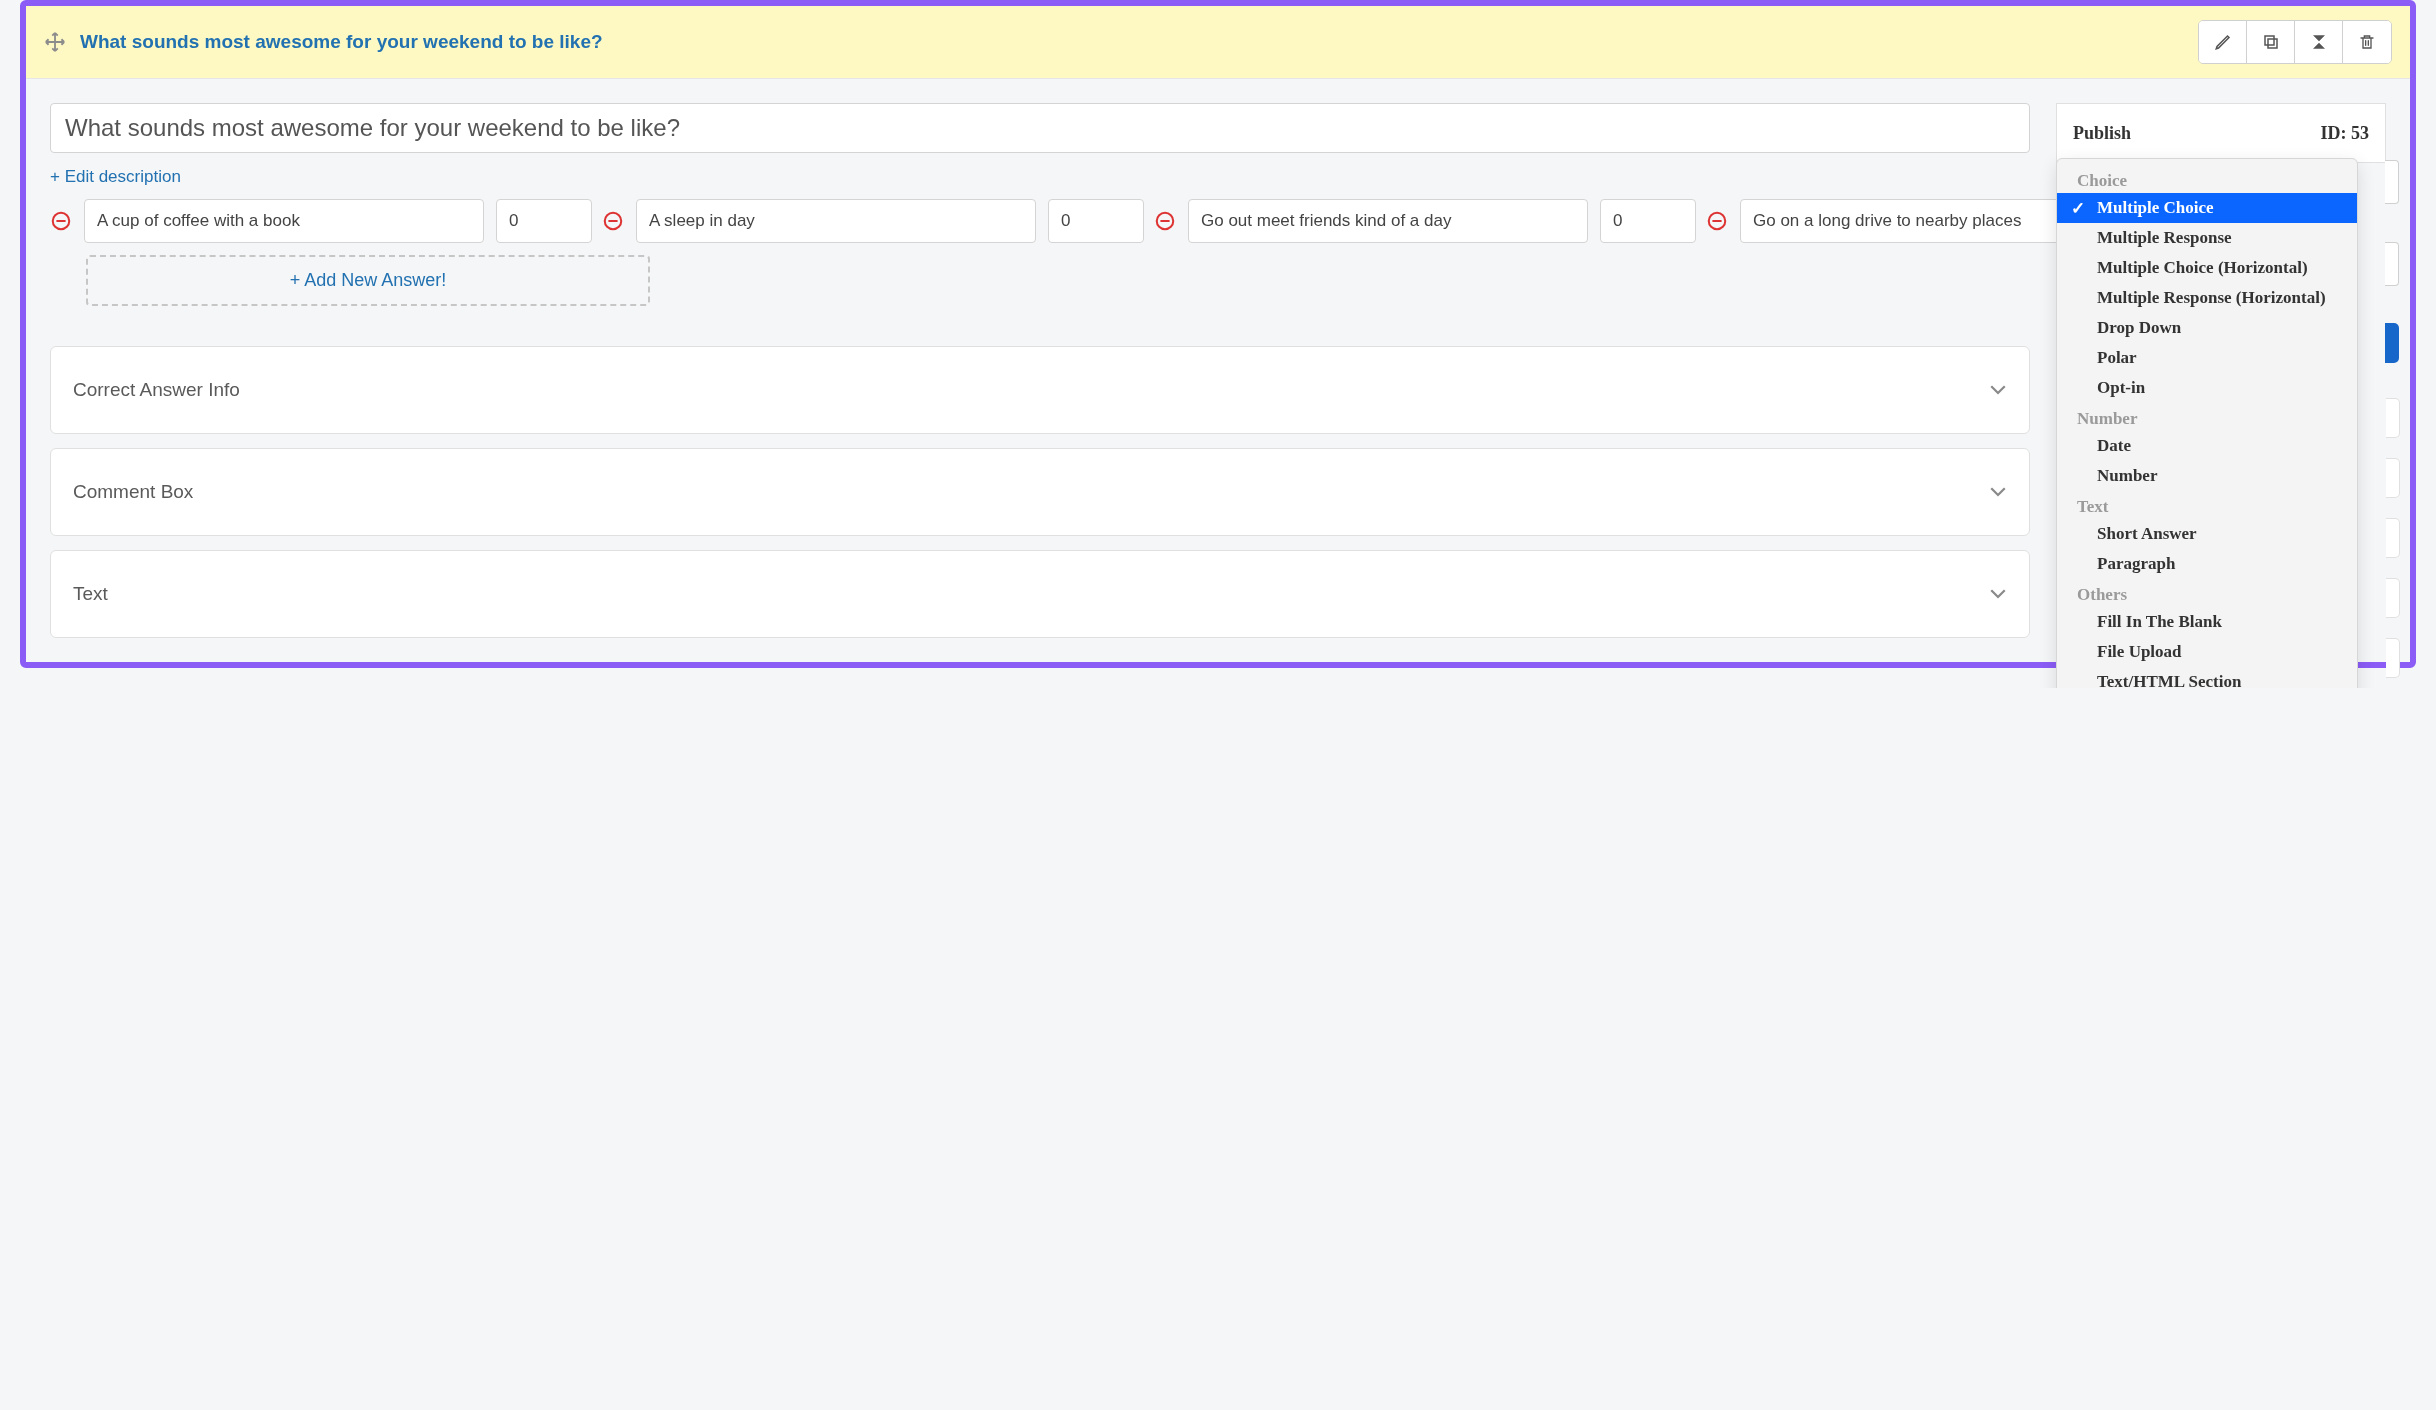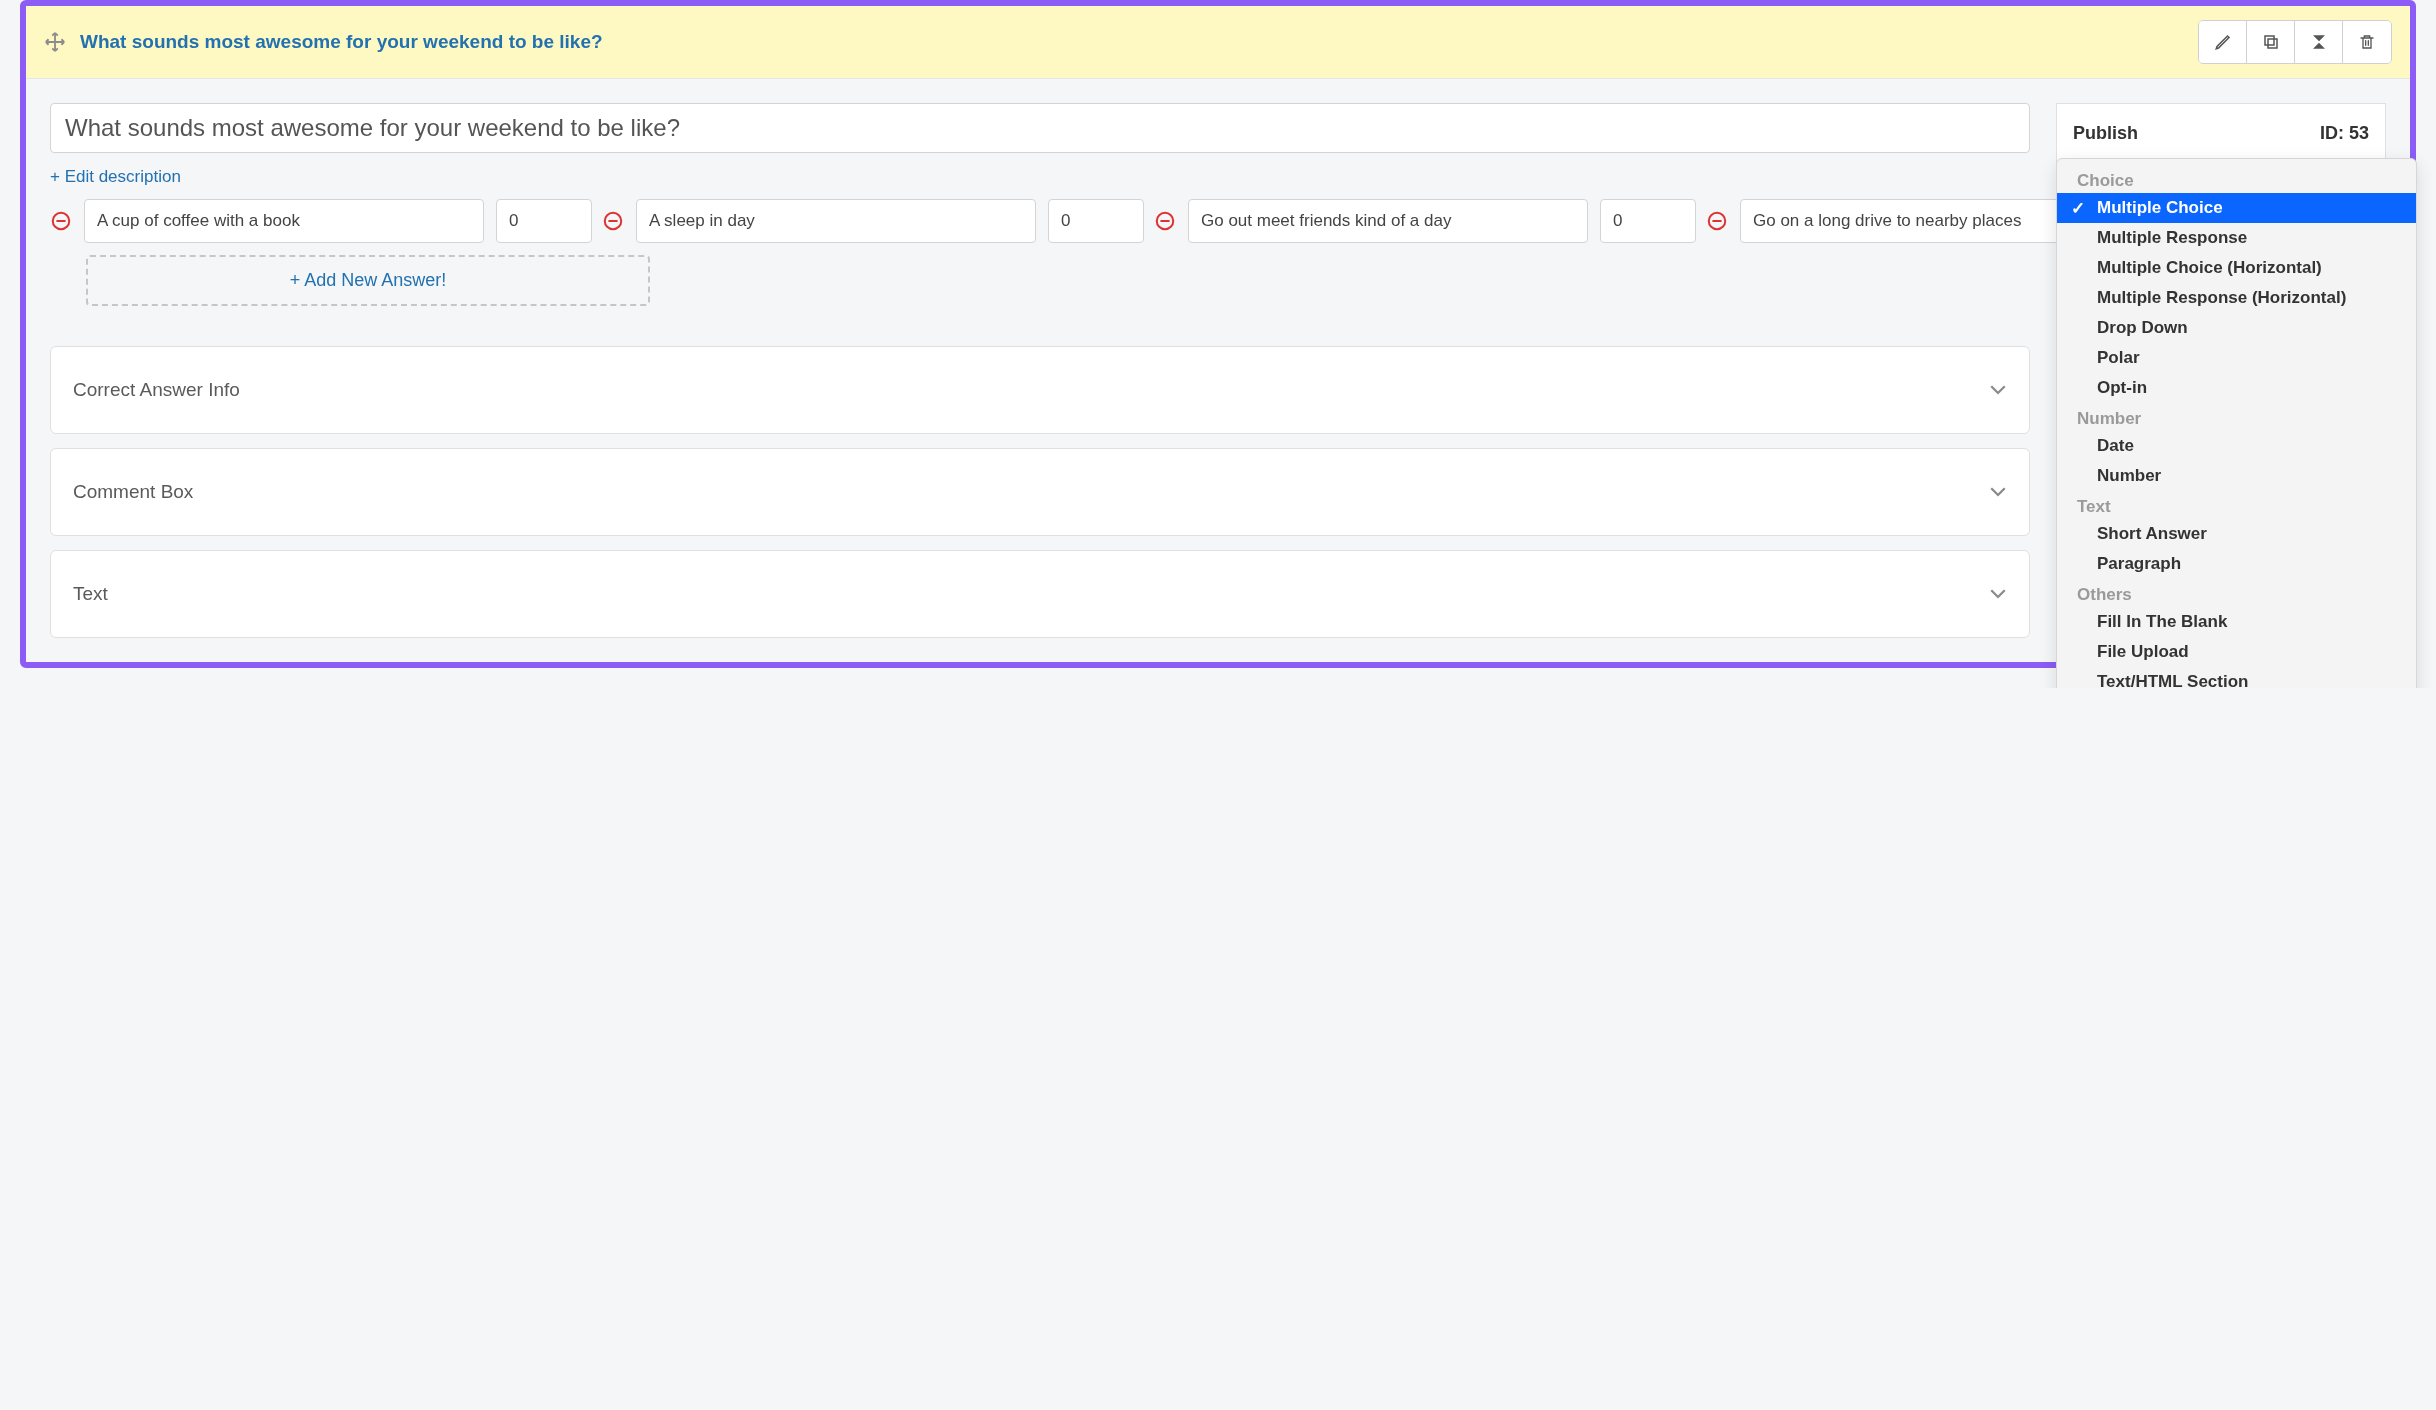--- a/index.html
+++ b/index.html
@@ -147,26 +147,27 @@
     border-radius: 0;
     padding: 29px 16px;
     position: relative;
     height: 56px;
     display: flex;
     align-items: center;
     justify-content: space-between;
     font-weight: 600;
     font-size: 18px;
     color: #333;
+    font-family: Liberation Serif, serif;
   }
   .dropdown-menu {
     position: absolute;
     top: 54px;
     left: -1px;
-    width: 361px;
+    width: 302px;
     background: #f4f4f4;
     border: 1px solid #d6d6d6;
     border-radius: 6px;
     box-shadow: 0 6px 18px rgba(0,0,0,0.12);
     padding: 6px 0;
     z-index: 20;
     font-size: 17px;
   }
   .group-label {
     padding: 6px 20px 2px 20px;

